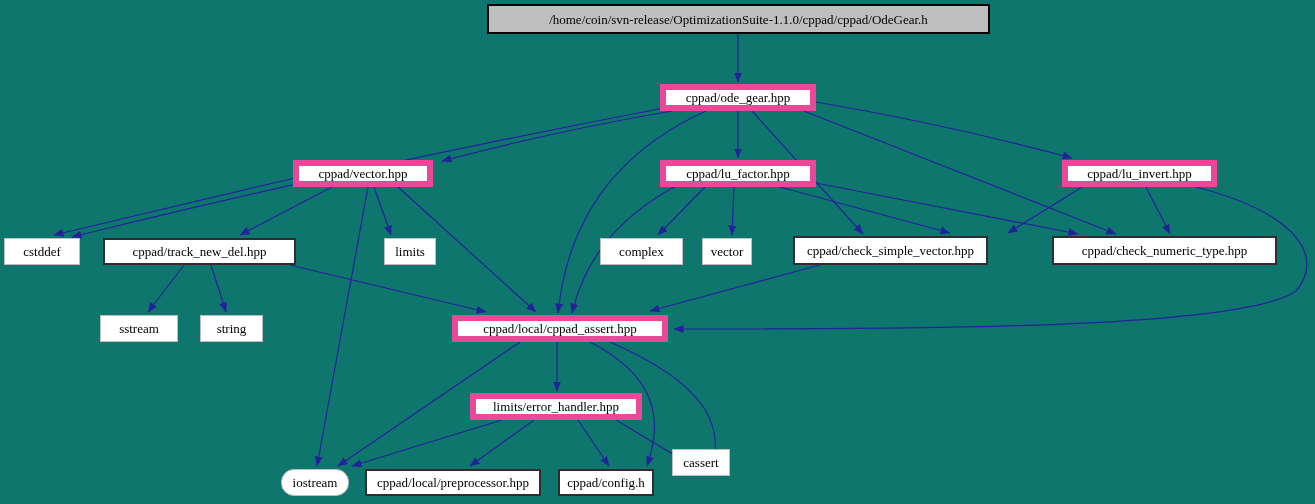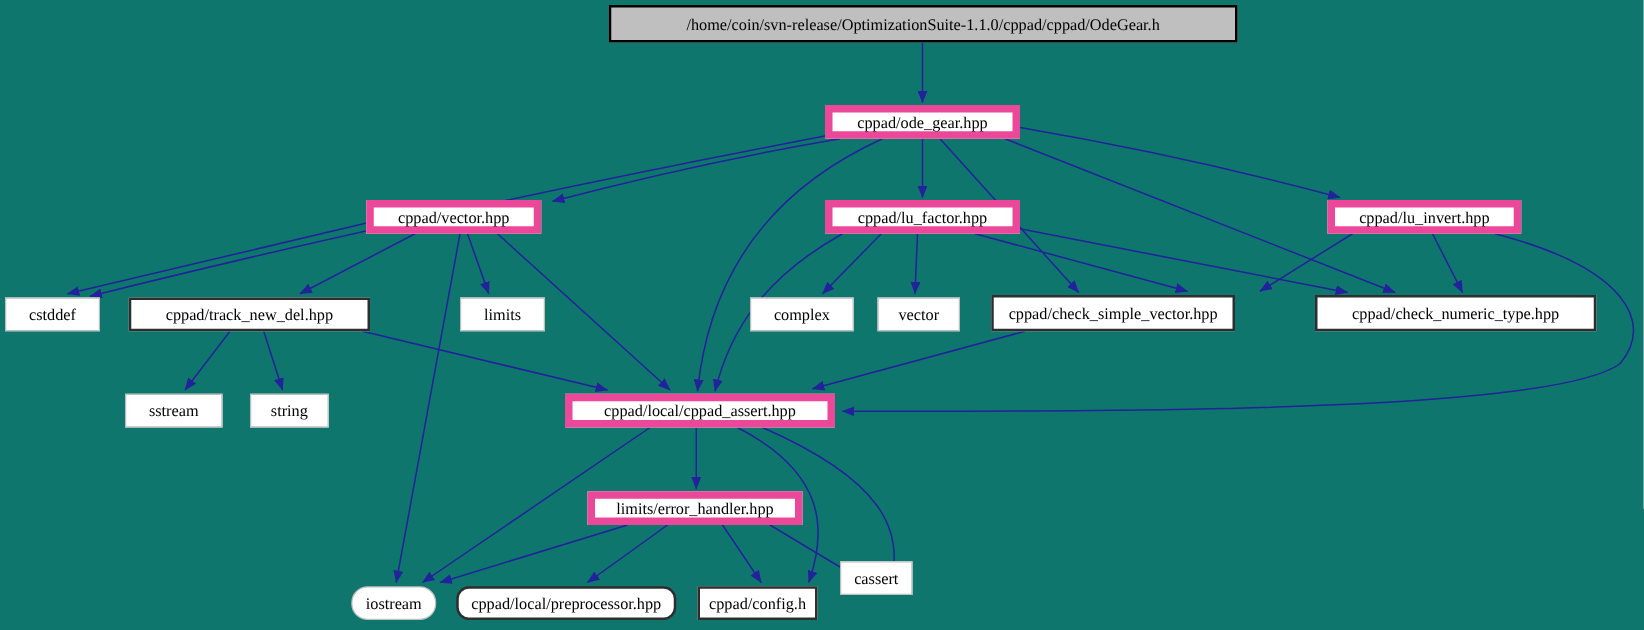--- a/index.html
+++ b/index.html
@@ -84,27 +84,27 @@
       </g>
   </svg>
   <div id="node-layer">
       <div class="node style-current" style="left: 487px; top: 4px; width: 503px; height: 30px;">/home/coin/svn-release/OptimizationSuite-1.1.0/cppad/cppad/OdeGear.h</div>
       <div class="node style-linked" style="left: 660px; top: 84px; width: 156px; height: 27px;">cppad/ode_gear.hpp</div>
       <div class="node style-linked" style="left: 293px; top: 160px; width: 140px; height: 27px;">cppad/vector.hpp</div>
       <div class="node style-linked" style="left: 660px; top: 160px; width: 156px; height: 27px;">cppad/lu_factor.hpp</div>
       <div class="node style-linked" style="left: 1062px; top: 160px; width: 155px; height: 27px;">cppad/lu_invert.hpp</div>
       <div class="node style-plain" style="left: 4px; top: 238px; width: 76px; height: 27px;">cstddef</div>
       <div class="node style-bold" style="left: 103px; top: 238px; width: 193px; height: 27px;">cppad/track_new_del.hpp</div>
-      <div class="node style-plain" style="left: 368px; top: 238px; width: 68px; height: 27px;">limits</div>
+      <div class="node style-plain" style="left: 384px; top: 238px; width: 52px; height: 27px;">limits</div>
       <div class="node style-plain" style="left: 600px; top: 238px; width: 83px; height: 27px;">complex</div>
-      <div class="node style-plain" style="left: 702px; top: 238px; width: 66px; height: 27px;">vector</div>
+      <div class="node style-plain" style="left: 702px; top: 238px; width: 50px; height: 27px;">vector</div>
       <div class="node style-bold" style="left: 793px; top: 236px; width: 195px; height: 29px;">cppad/check_simple_vector.hpp</div>
       <div class="node style-bold" style="left: 1052px; top: 236px; width: 225px; height: 29px;">cppad/check_numeric_type.hpp</div>
       <div class="node style-plain" style="left: 100px; top: 315px; width: 78px; height: 27px;">sstream</div>
       <div class="node style-plain" style="left: 200px; top: 315px; width: 63px; height: 27px;">string</div>
       <div class="node style-linked" style="left: 452px; top: 315px; width: 216px; height: 27px;">cppad/local/cppad_assert.hpp</div>
       <div class="node style-linked" style="left: 470px; top: 393px; width: 172px; height: 27px;">limits/error_handler.hpp</div>
       <div class="node style-plain" style="left: 281px; top: 469px; width: 68px; height: 27px; border-radius: 13px;">iostream</div>
-      <div class="node style-bold" style="left: 365px; top: 469px; width: 176px; height: 27px; border-radius: 10px;">cppad/local/preprocessor.hpp</div>
+      <div class="node style-bold" style="left: 365px; top: 469px; width: 176px; height: 27px;">cppad/local/preprocessor.hpp</div>
       <div class="node style-bold" style="left: 558px; top: 469px; width: 96px; height: 27px;">cppad/config.h</div>
       <div class="node style-plain" style="left: 672px; top: 449px; width: 58px; height: 27px;">cassert</div>
     </div>
 </div>
 
 </body></html>

